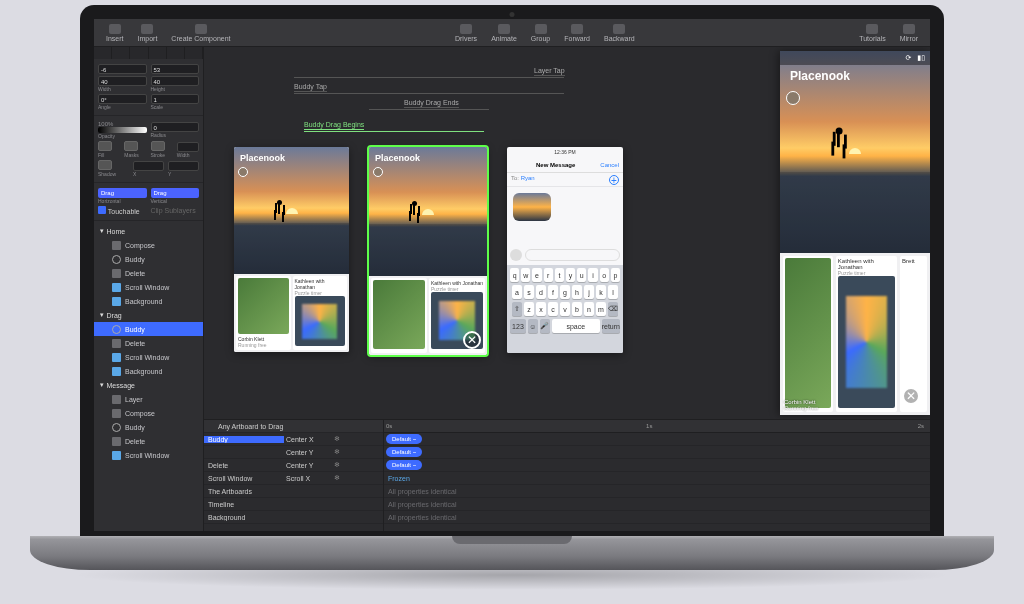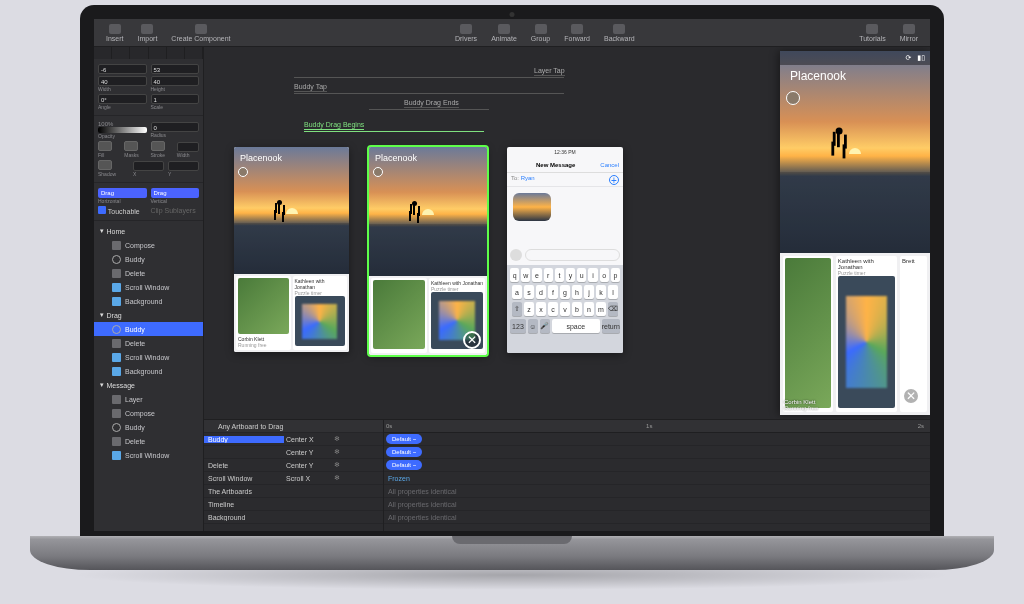--- a/index.html
+++ b/index.html
@@ -49,21 +49,21 @@
 
 .artboard { position: absolute; background: #fff; box-shadow: 0 2px 8px rgba(0,0,0,.4); border-radius: 2px; overflow: hidden; }
 .artboard.sel { outline: 2px solid #5eff4a; }
 
 .phone-sunset { width: 100%; height: 62%; position: relative; background: linear-gradient(180deg, #6b7a99 0%, #d89055 35%, #ffcc66 48%, #ffb347 52%, #3a4556 62%, #2b3544 100%); }
 .sun { position: absolute; left: 50%; top: 48%; width: 12px; height: 6px; background: #fff3b0; border-radius: 6px 6px 0 0; transform: translateX(-50%); }
 .runner { position: absolute; left: 30%; top: 42%; width: 18px; height: 22px; }
 .runner::before { content: ""; position: absolute; width: 5px; height: 5px; background: #000; border-radius: 50%; left: 8px; top: 0; }
 .runner::after { content: ""; position: absolute; width: 2px; height: 10px; background: #000; left: 9px; top: 4px; box-shadow: -4px 6px 0 0 #000, 4px 8px 0 0 #000, -3px -1px 0 0 #000, 5px 1px 0 0 #000; }
 .ref { position:absolute; left:0; right:0; bottom:0; height:40%; background:rgba(0,0,0,.15); }
-.ptitle { position: absolute; left: 6px; top: 6px; font-size: 9px; color: #fff; font-weight: 400; }
+.ptitle { position: absolute; left: 6px; top: 6px; font-size: 9px; color: #fff; font-weight: 700; }
 .avatar { position: absolute; left: 4px; top: 20px; width: 10px; height: 10px; border-radius: 50%; background: #8a7a6a; border: 1px solid #fff; }
 .cards { position: absolute; bottom: 0; left: 0; right: 0; height: 38%; background: #f0f0f2; display: flex; gap: 2px; padding: 2px; }
 .card { flex: 1; background: #fff; border-radius: 2px; padding: 2px; font-size: 5px; color: #333; display:flex; flex-direction:column; }
 .card-img { flex: 1; background: #888; border-radius: 2px; margin-bottom: 2px; }
 .green { background: linear-gradient(135deg,#4a7a3a,#7aa85a); }
 .pix { background: #3a4a5a; position:relative; overflow:hidden; }
 .pix::after { content:""; position:absolute; inset:15%; background:conic-gradient(#ffb347,#5aa85a,#3a6aff,#ffb347); filter:blur(1px); }
 
 .msg-artboard { background: #f7f7f9; }
 .msg-status { height: 10px; display:flex; justify-content:center; align-items:center; font-size:5px; color:#333; }

